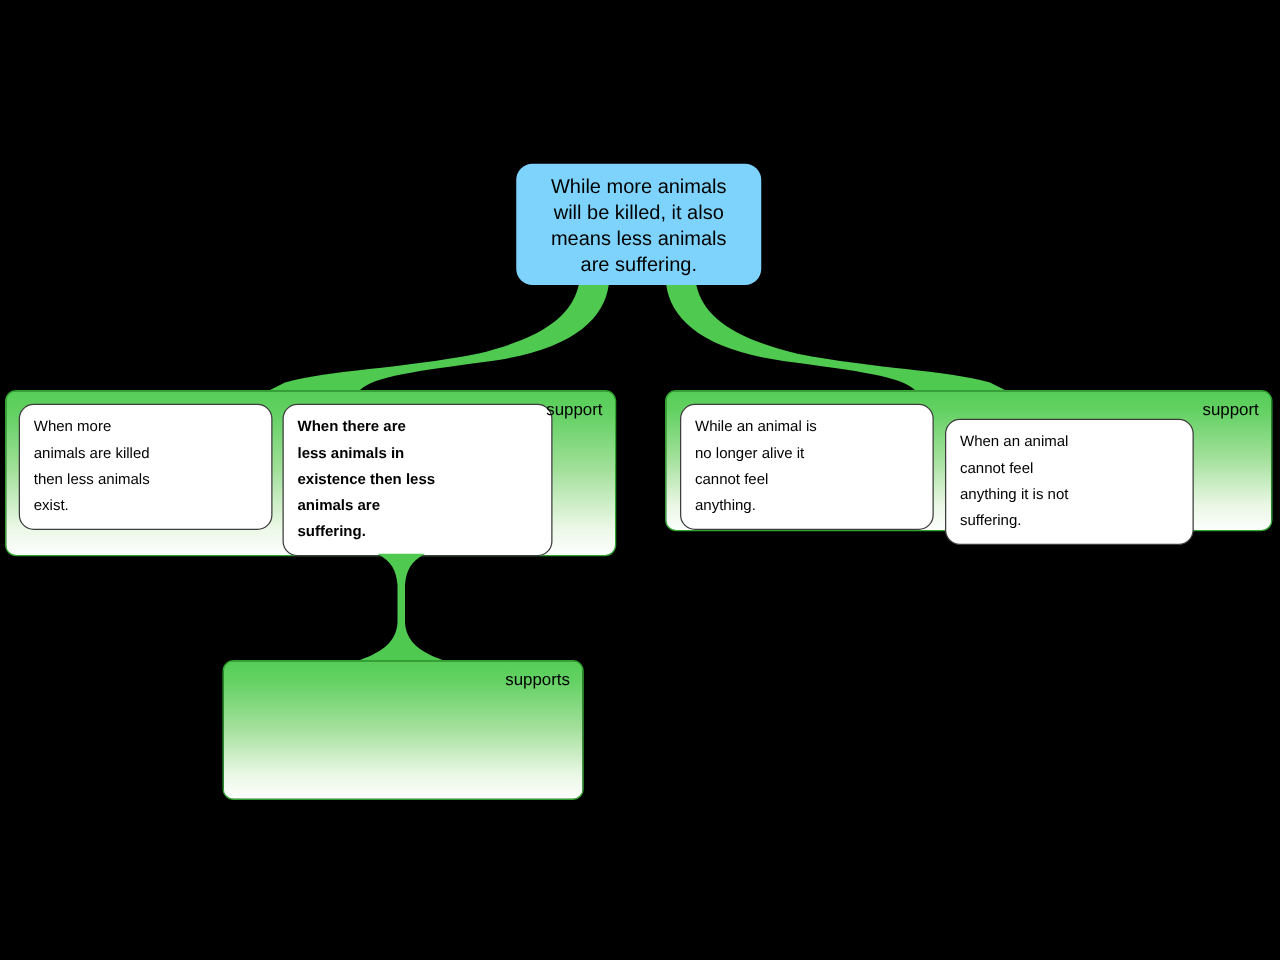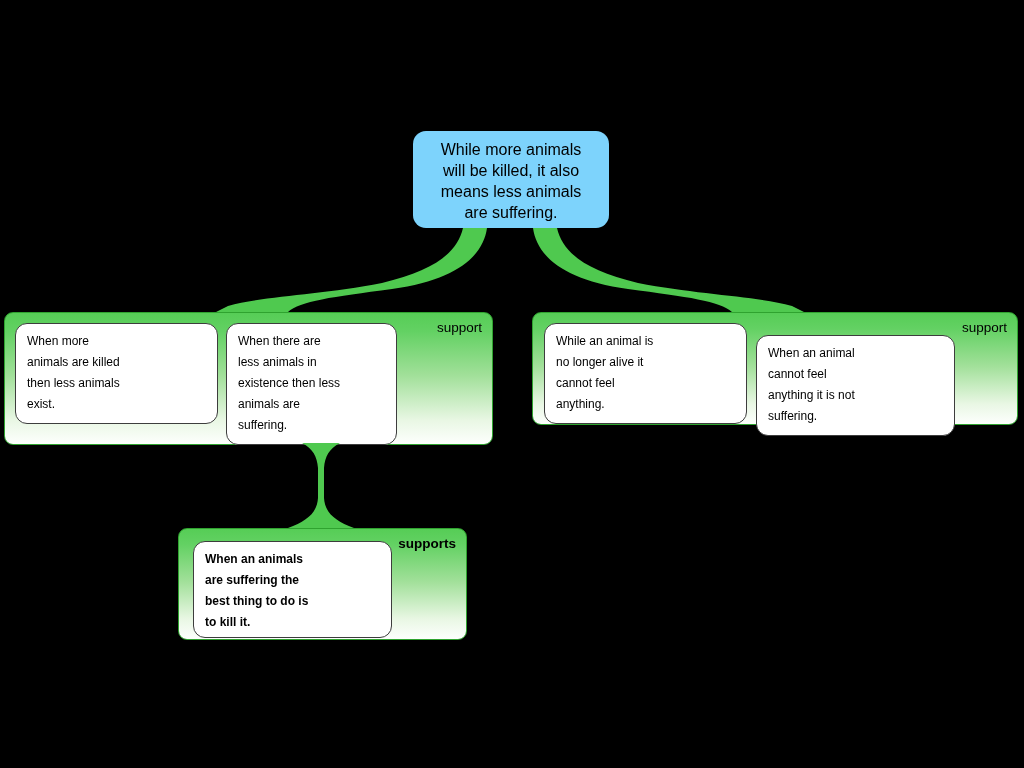--- a/index.html
+++ b/index.html
@@ -79,45 +79,41 @@
 will be killed, it also
 means less animals
 are suffering.</div>
 
   <div class="group" style="left:4px; top:312px; width:489px; height:133px;">
     <div class="group-label">support</div>
     <div class="claim" style="left:10px; top:10px; width:203px; height:101px;">When more
 animals are killed
 then less animals
 exist.</div>
-    <div class="claim" style="left:221px; top:10px; width:171px; height:122px;">When there are
+    <div class="claim" style="left:221px; top:10px; width:216px; height:122px;font-weight:bold;">When there are
 less animals in
 existence then less
 animals are
 suffering.</div>
   </div>
 
   <div class="group" style="left:532px; top:312px; width:486px; height:113px;">
     <div class="group-label">support</div>
     <div class="claim" style="left:11px; top:10px; width:203px; height:101px;">While an animal is
 no longer alive it
 cannot feel
 anything.</div>
     <div class="claim" style="left:223px; top:22px; width:199px; height:101px;">When an animal
 cannot feel
 anything it is not
 suffering.</div>
   </div>
 
-  <div class="group" style="left:178px; top:528px; width:289px; height:112px;font-weight:bold;">
+  <div class="group" style="left:178px; top:528px; width:289px; height:112px;">
     <div class="group-label">supports</div>
-    <div class="claim" style="left:14px; top:12px; width:199px; height:97px;">When an animals
-are suffering the
-best thing to do is
-to kill it.</div>
   </div>
 
   <svg class="connector-layer" viewBox="0 0 1024 768" xmlns="http://www.w3.org/2000/svg">
 
     <path fill="#4fc94f" d="M 463 228
              C 457 254 432 271 382 283
              C 320 295 264 296 228 306
              L 216 312
              L 288 312
              C 300 301 332 297 392 289

